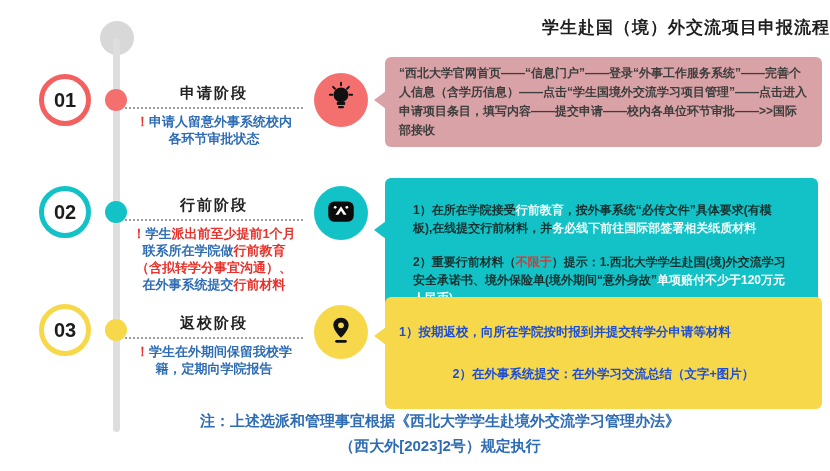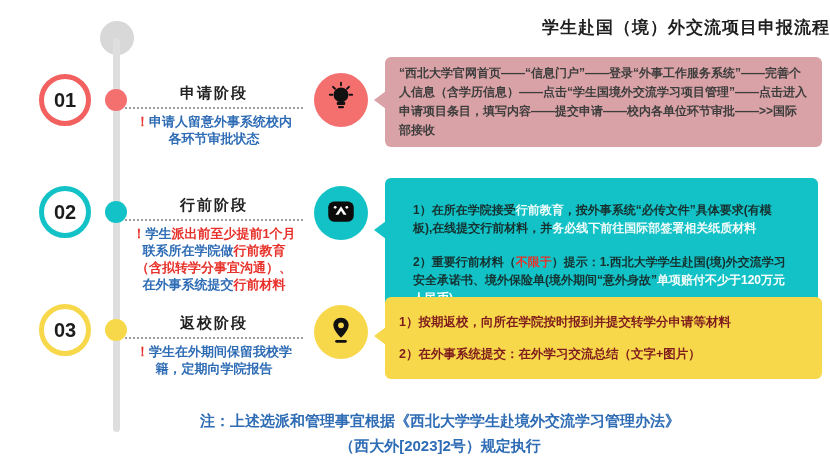--- a/index.html
+++ b/index.html
@@ -45,22 +45,22 @@
   .icon-circle svg{width:34px;height:34px;}
   
   .speech{position:absolute;left:385px;width:409px;border-radius:6px;font-weight:bold;}
   .tail{position:absolute;left:374px;width:0;height:0;border-top:9px solid transparent;
     border-bottom:9px solid transparent;border-right:12px solid #000;}
   .box-pink{top:57px;background:#d9a2a6;color:#3d3d3d;font-size:12px;line-height:19px;padding:7px 14px;}
   .tail-pink{top:91px;border-right-color:#d9a2a6;}
   .box-teal{top:178px;background:#13c2c6;color:#15302f;font-size:12px;line-height:18px;padding:7px 12px;}
   .box-teal .para{margin:16px;} .box-teal .para + .para{margin-top:6px;}
   .tail-teal{top:221px;border-right-color:#13c2c6;}
-  .box-yellow{top:297px;background:#f8d84b;color:#7f1d1d;font-size:12.5px;line-height:18px;padding:16px 14px;}
-  .box-yellow .yline + .yline{margin-top:14px;}
+  .box-yellow{top:297px;background:#f8d84b;color:#1d4ed8;font-size:12.5px;line-height:18px;padding:26px 14px;}
+  .box-yellow .yline + .yline{margin-top:24px;text-align:center;}
   .tail-yellow{top:327px;border-right-color:#f8d84b;}
   
   .footer-note{position:absolute;top:408px;left:70px;width:740px;text-align:center;
     font-size:15px;font-weight:bold;color:#2e6cb5;line-height:25px;}
 </style>
 </head>
 <body>
 
 <div class="canvas">
 

